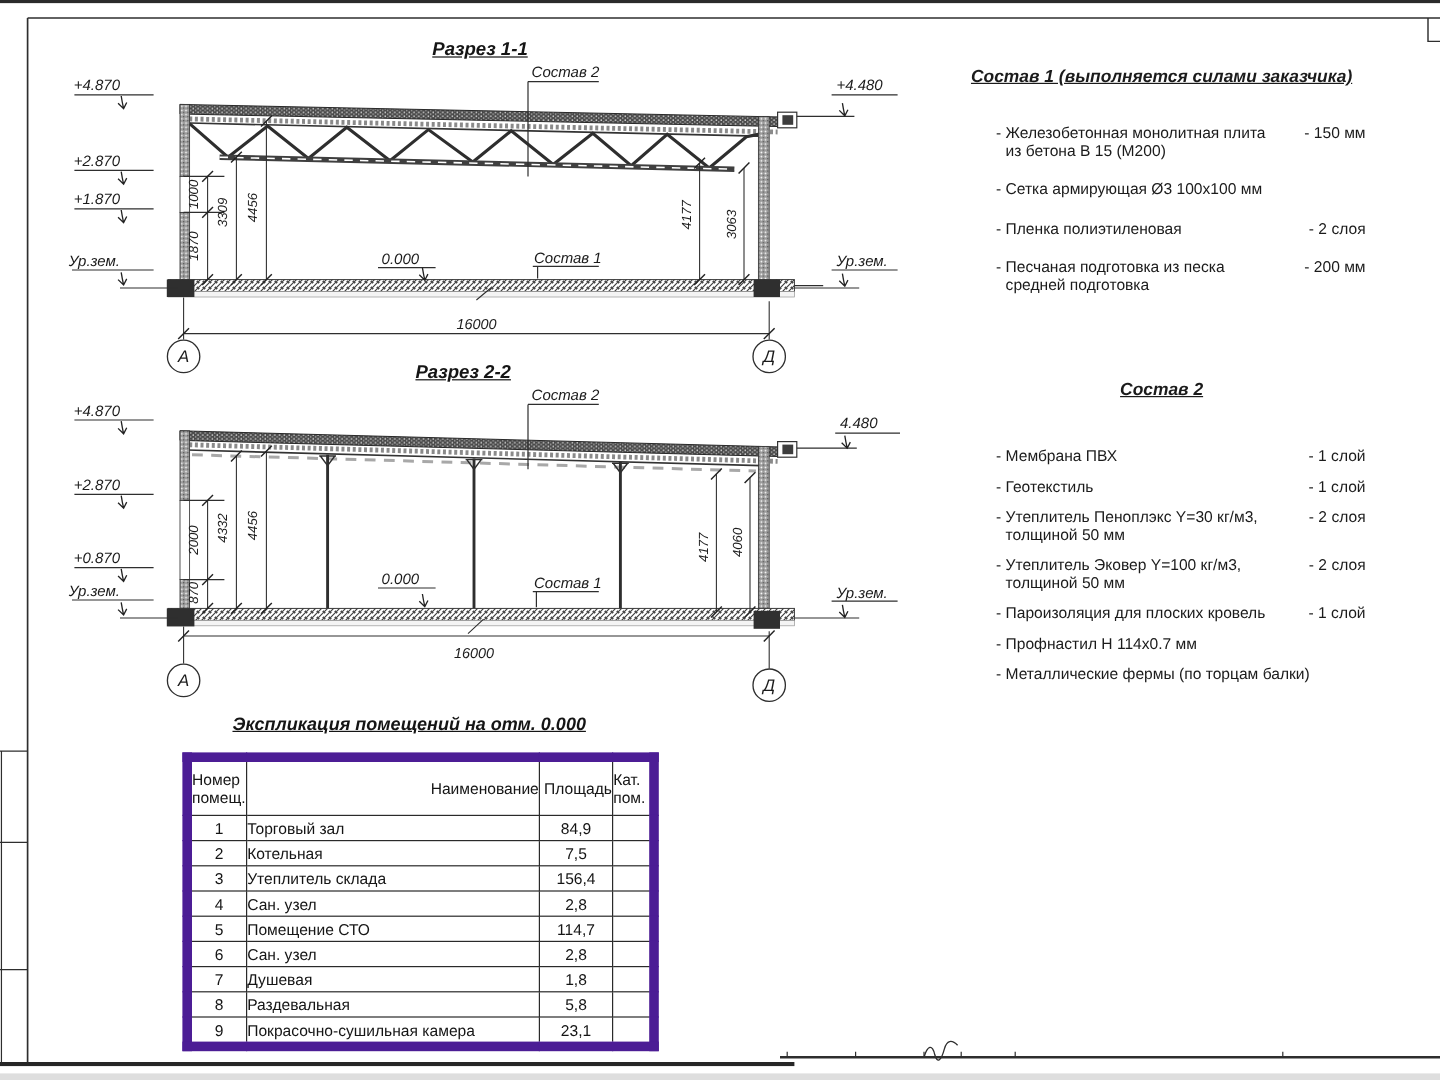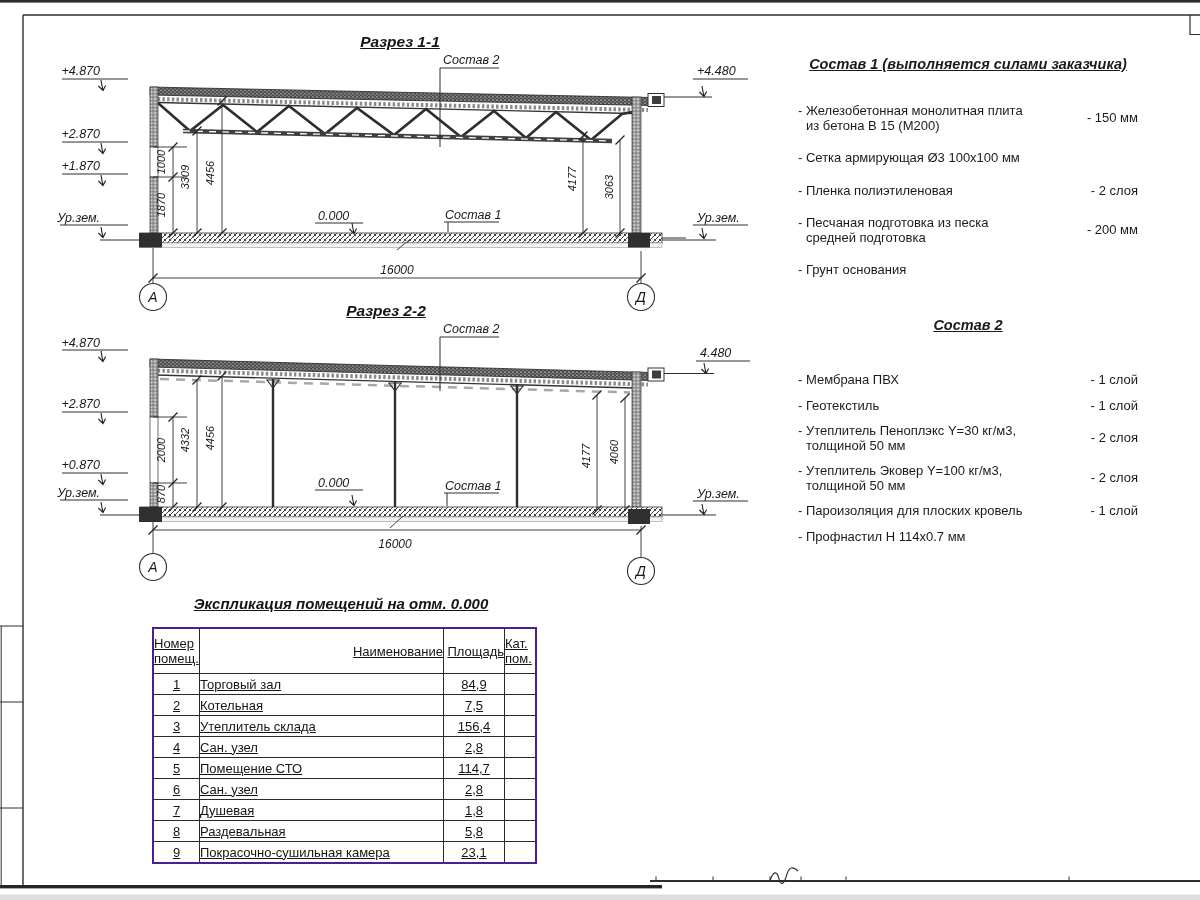--- a/index.html
+++ b/index.html
@@ -11,30 +11,30 @@
   .dt{font:italic 11px "Liberation Sans",sans-serif;fill:#1d1d1d;text-anchor:middle;}
   .et{font:italic 12.5px "Liberation Sans",sans-serif;fill:#1b1b1b;}
   .end{text-anchor:end;}
   .axt{font:italic 14px "Liberation Sans",sans-serif;fill:#1b1b1b;text-anchor:middle;}
   .lbl{font:italic 12.5px "Liberation Sans",sans-serif;fill:#1b1b1b;}
   .sec-title{font:italic bold 15.5px "Liberation Sans",sans-serif;color:#151515;text-align:center;}
   .sec-title span{text-decoration:underline;}
   .slist{font:13px "Liberation Sans",sans-serif;color:#1b1b1b;}
   .slist .head{font:italic bold 14.5px "Liberation Sans",sans-serif;text-align:center;}
   .slist .head span{text-decoration:underline;}
-  .sitem{display:flex;align-items:center;}
+  .sitem{display:flex;align-items:flex-start;margin-left:32px;}
   .stxt{line-height:14.5px;white-space:nowrap;}
   .stxt .l2{padding-left:8px;}
   .sval{margin-left:auto;padding-left:8px;white-space:nowrap;line-height:14.5px;}
   .list1 .sitem{margin-bottom:18px;}
   .list2 .sitem{margin-bottom:11px;}
   .list1 .head{margin-bottom:32px;}
   .list2 .head{margin-bottom:40px;}
   table.exp{border-collapse:collapse;table-layout:fixed;width:378px;
-            font:13px "Liberation Sans",sans-serif;color:#151515;border:2px solid #4c1d95;text-decoration:underline;}
+            font:13px "Liberation Sans",sans-serif;color:#151515;border:8px solid #4c1d95;}
   table.exp td,table.exp th{border:1px solid #2a2a2a;padding:0;font-weight:normal;vertical-align:middle;}
   table.exp th{height:44px;line-height:15px;}
   table.exp td{height:20px;}
   tr.total td{height:23px;}
   .c-num{width:45px;text-align:center;}
   .c-name{width:243px;text-align:left;}
   td.c-name{padding-left:10px;}
   .c-area{width:60px;text-align:center;margin-left:46px;}
   .c-cat{width:30px;text-align:left;padding-left:2px;line-height:14px;}
   th.c-num{text-align:left;padding-left:4px;}
@@ -320,25 +320,20 @@
         </div>
     <div class="sval">-  2 слоя</div>
   </div>
   <div class="sitem">
     <div class="stxt">
           <div>- Песчаная подготовка из песка</div>
           <div class="l2">средней подготовка</div>
         </div>
     <div class="sval">- 200 мм</div>
   </div>
-  <div class="sitem">
-    <div class="stxt">
-          <div>- Грунт основания</div>
-        </div>
-  </div>
 </div>
 
 <div class="abs slist list2" style="left:798px;top:317px;width:340px;">
   <div class="head"><span>Состав 2</span></div>
   <div class="sitem">
     <div class="stxt">
           <div>- Мембрана ПВХ</div>
         </div>
     <div class="sval">- 1 слой</div>
   </div>
@@ -364,20 +359,25 @@
   </div>
   <div class="sitem">
     <div class="stxt">
           <div>- Пароизоляция для плоских кровель</div>
         </div>
     <div class="sval">- 1 слой</div>
   </div>
   <div class="sitem">
     <div class="stxt">
           <div>- Профнастил Н 114х0.7 мм</div>
+        </div>
+  </div>
+  <div class="sitem">
+    <div class="stxt">
+          <div>- Металлические фермы (по торцам балки)</div>
         </div>
   </div>
 </div>
 
 <div class="abs exp-title" style="left:152px;top:595px;width:378px;">
   <span>Экспликация помещений на отм. 0.000</span>
 </div>
 
 <table class="exp abs" style="left:152px;top:627px;">
   <tbody>

